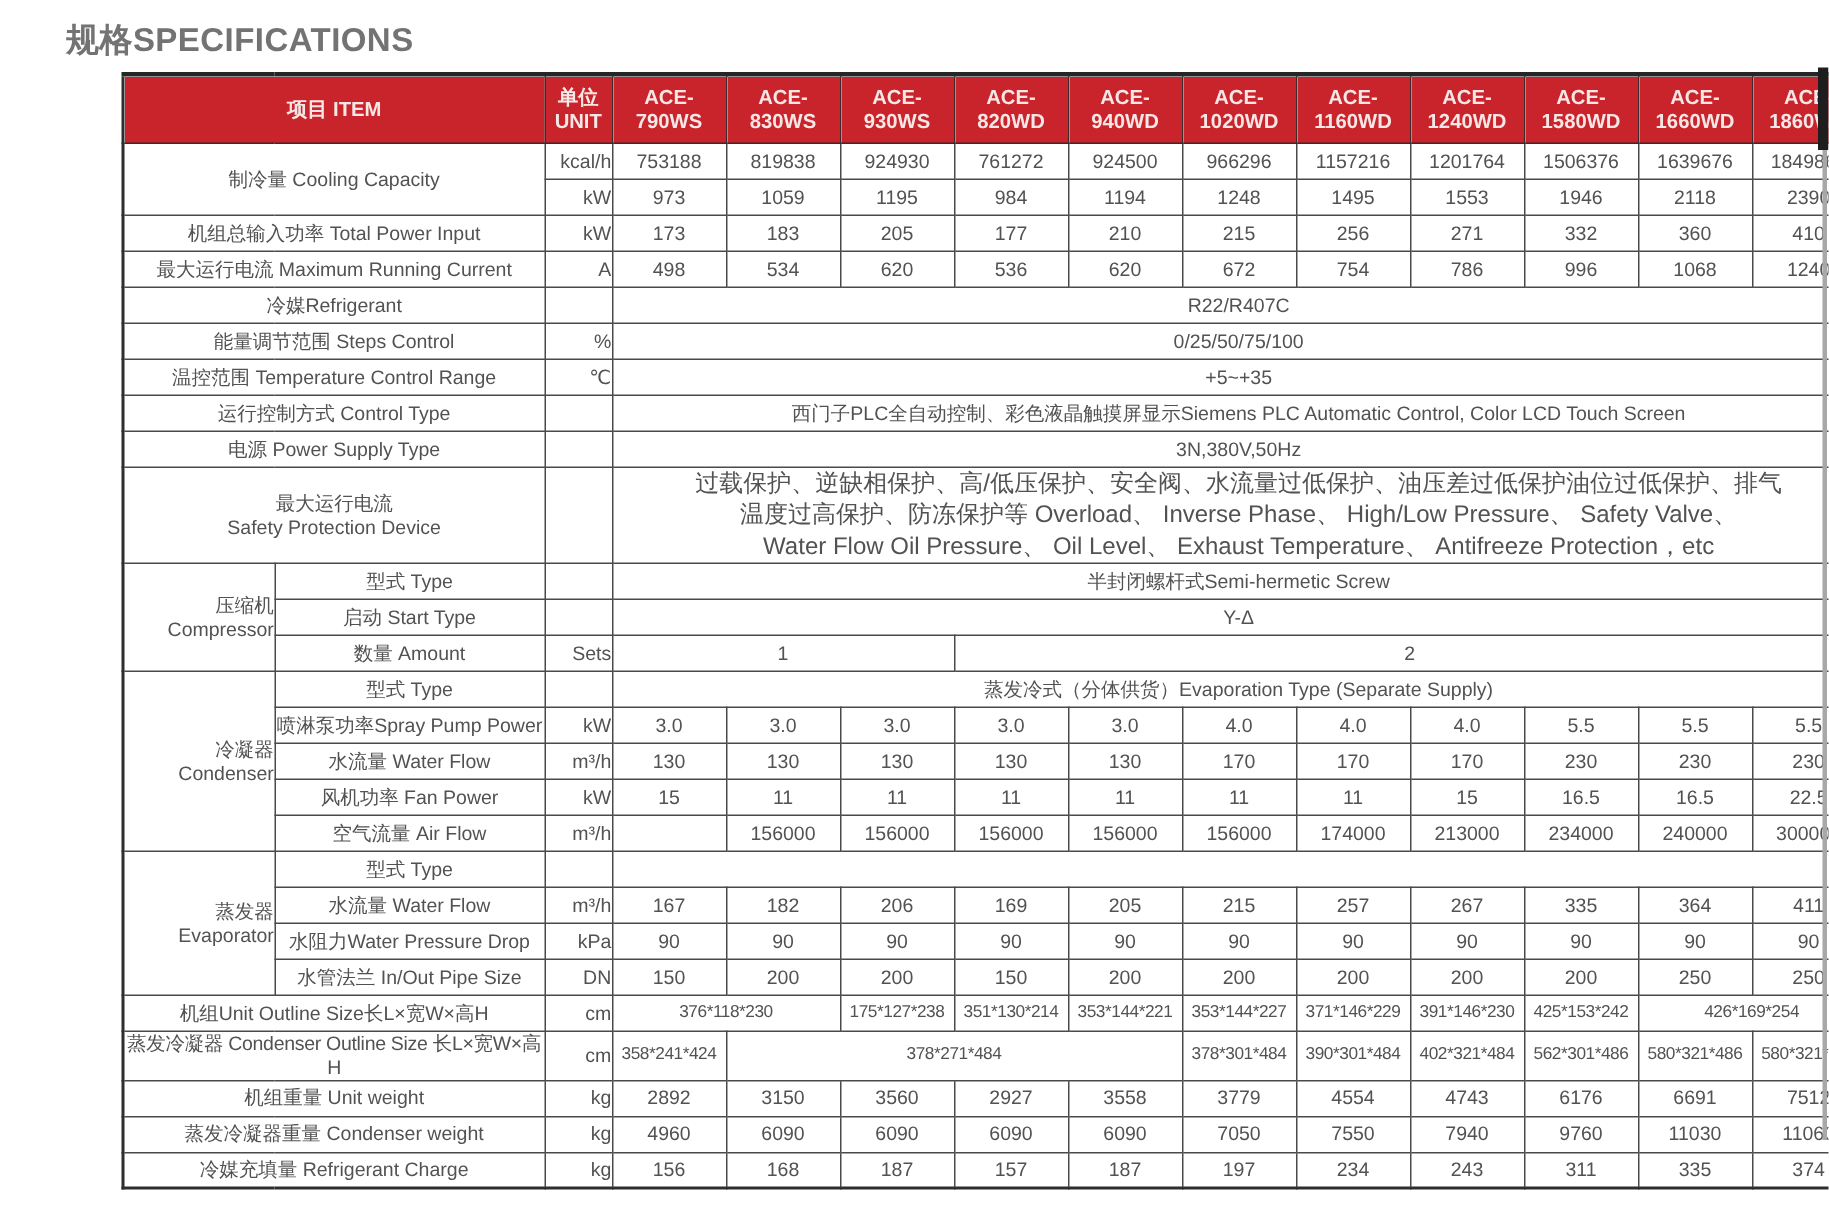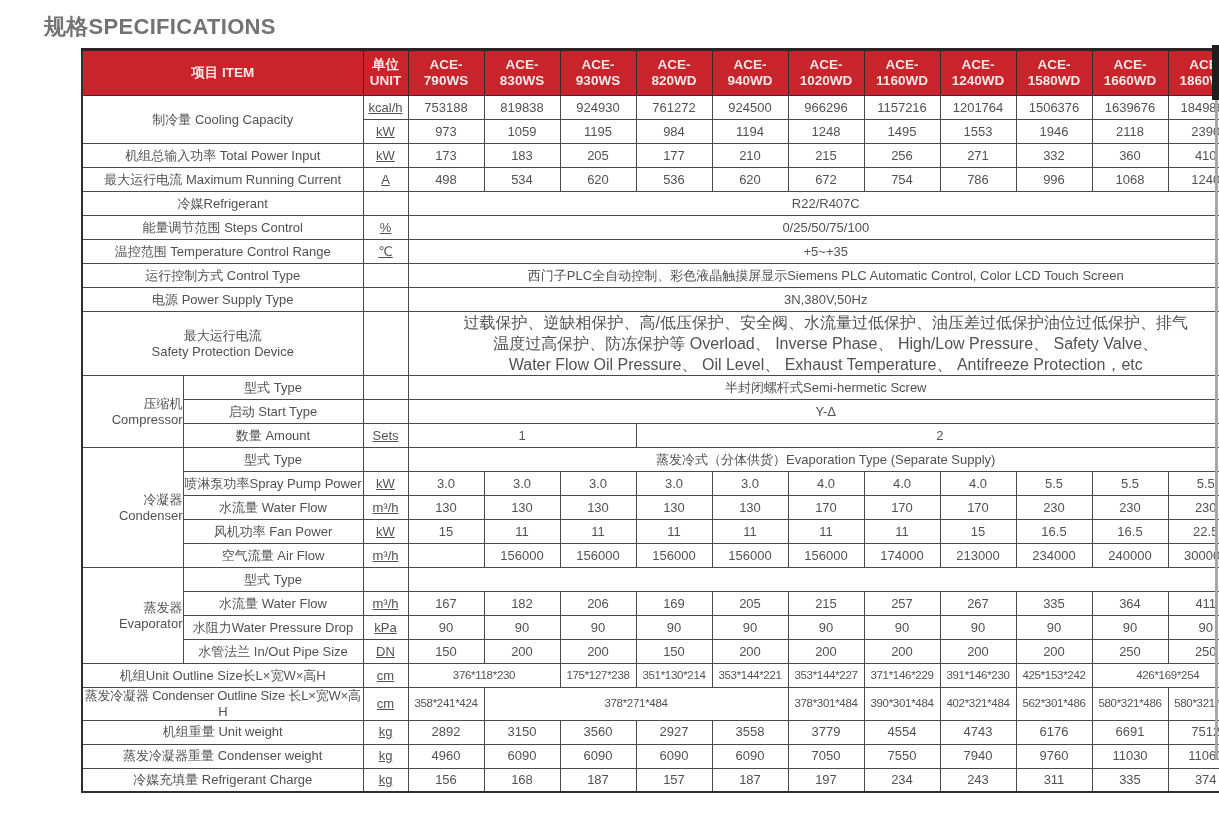--- a/index.html
+++ b/index.html
@@ -23,21 +23,21 @@
     white-space:pre-line; line-height:1.2;
   }
   table.spec thead th {
     background:#c9242b; color:#f6e7e6; font-weight:bold;
     height:46px; font-size:13.5px; border-color:#33282875;
     border:1px solid #3a2a2a; text-align:center;
   }
   tbody td { height:24px; text-align:center; }
   td.label, td.sublabel { text-align:center; padding-left:6px; }
   td.group { text-align:right; padding-left:8px; line-height:1.35; }
-  td.unit { text-align:center;text-decoration:underline; }
+  td.unit { text-align:right; }
   tr.tall td { height:50px; }
   tr.tall td.val { font-size:16px; line-height:1.32; }
   td.small { font-size:10.5px; letter-spacing:-0.2px; }
   tr.small-vals td.val { font-size:11.5px; letter-spacing:-0.3px; }
   .footnotes { position:absolute; left:46px; top:776px; width:1160px; }
   .footnotes div { font-size:12.5px; color:#555555; line-height:1.35; white-space:nowrap; }
   .scan-edge-dark { position:absolute; left:1212px; top:45px; width:7px; height:55px; background:#1e1e1e; }
   .scan-edge-line { position:absolute; left:1215px; top:100px; width:3px; height:660px; background:#a8a8a8; }
 </style>
 </head>

